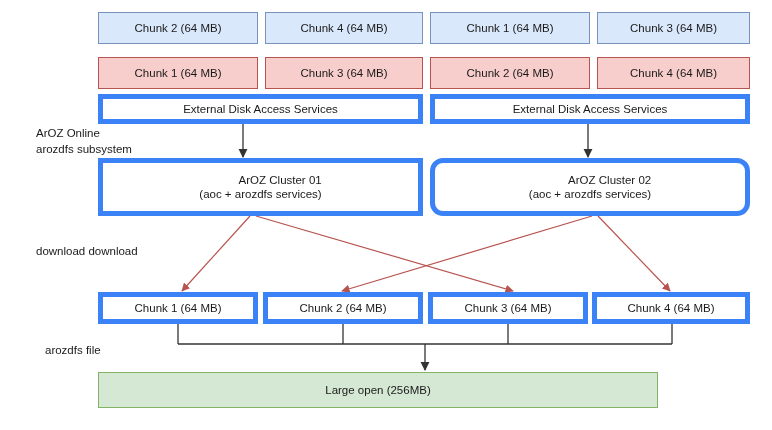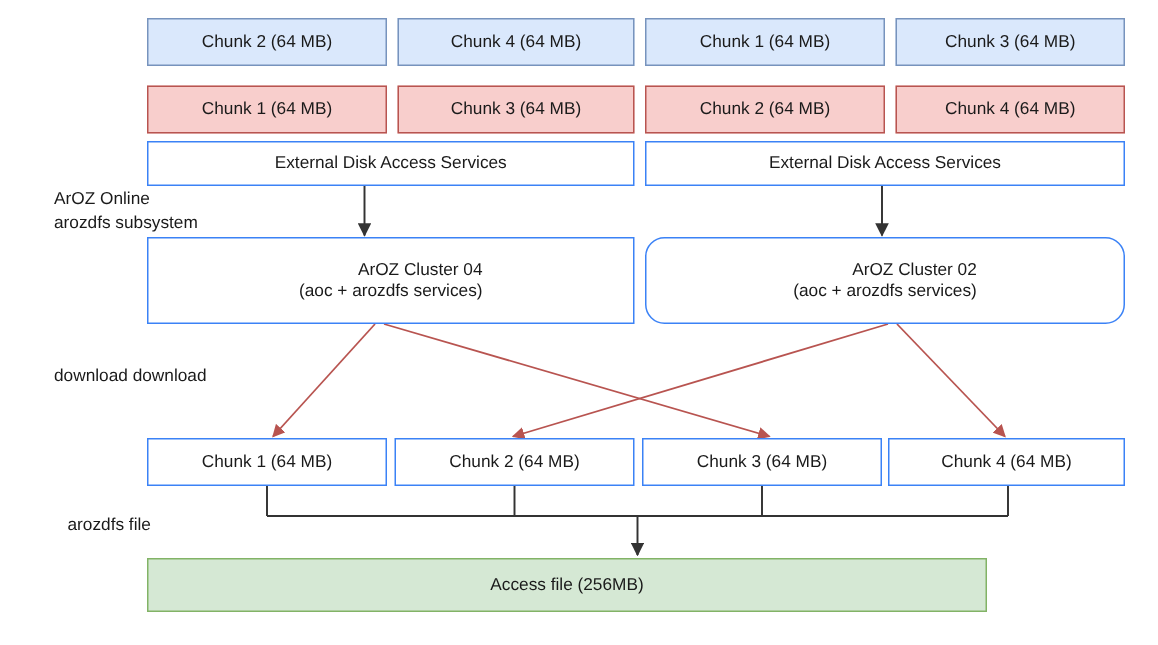--- a/index.html
+++ b/index.html
@@ -34,21 +34,21 @@
   .box-blue {
     background: #dae8fc;
     border: 1px solid #7793bd;
   }
   .box-red {
     background: #f8cecc;
     border: 1px solid #b85450;
   }
   .box-white {
     background: #ffffff;
-    border: 1px solid #3b82f6;
+    border: 5px solid #3b82f6;
   }
   .box-green {
     background: #d5e8d4;
     border: 1px solid #82b366;
   }
   .side-label {
     position: absolute;
     font-size: 11.5px;
     color: #1a1a1a;
     line-height: 1.35;
@@ -122,29 +122,29 @@
   <div class="box box-red" style="left:265px; top:57px;  width:158px; height:32px;">Chunk 3 (64 MB)</div>
   <div class="box box-red" style="left:430px; top:57px;  width:160px; height:32px;">Chunk 2 (64 MB)</div>
   <div class="box box-red" style="left:597px; top:57px;  width:153px; height:32px;">Chunk 4 (64 MB)</div>
 
   <div class="box box-white" style="left:98px;  top:94px; width:325px; height:30px;">External Disk Access Services</div>
   <div class="box box-white" style="left:430px; top:94px; width:320px; height:30px;">External Disk Access Services</div>
 
   <div class="side-label" style="left:36px; top:126px; width:130px;">ArOZ Online
 arozdfs subsystem</div>
 
-  <div class="box box-white" style="left:98px;  top:158px; width:325px; height:58px;">ArOZ Cluster 04
+  <div class="box box-white" style="left:98px;  top:158px; width:325px; height:58px;">ArOZ Cluster 01
 (aoc + arozdfs services)</div>
   <div class="box box-white" style="left:430px; top:158px; width:320px; height:58px;border-radius:13px;">ArOZ Cluster 02
 (aoc + arozdfs services)</div>
 
   <div class="side-label" style="left:36px; top:244px; width:140px;">download download</div>
 
   <div class="box box-white" style="left:98px;  top:292px; width:160px; height:32px;">Chunk 1 (64 MB)</div>
   <div class="box box-white" style="left:263px; top:292px; width:160px; height:32px;">Chunk 2 (64 MB)</div>
   <div class="box box-white" style="left:428px; top:292px; width:160px; height:32px;">Chunk 3 (64 MB)</div>
   <div class="box box-white" style="left:592px; top:292px; width:158px; height:32px;">Chunk 4 (64 MB)</div>
 
   <div class="side-label" style="left:45px; top:343px; width:130px;">arozdfs file</div>
 
-  <div class="box box-green" style="left:98px; top:372px; width:560px; height:36px;">Access file (256MB)</div>
+  <div class="box box-green" style="left:98px; top:372px; width:560px; height:36px;">Large open (256MB)</div>
 
 </div>
 
 </body></html>

